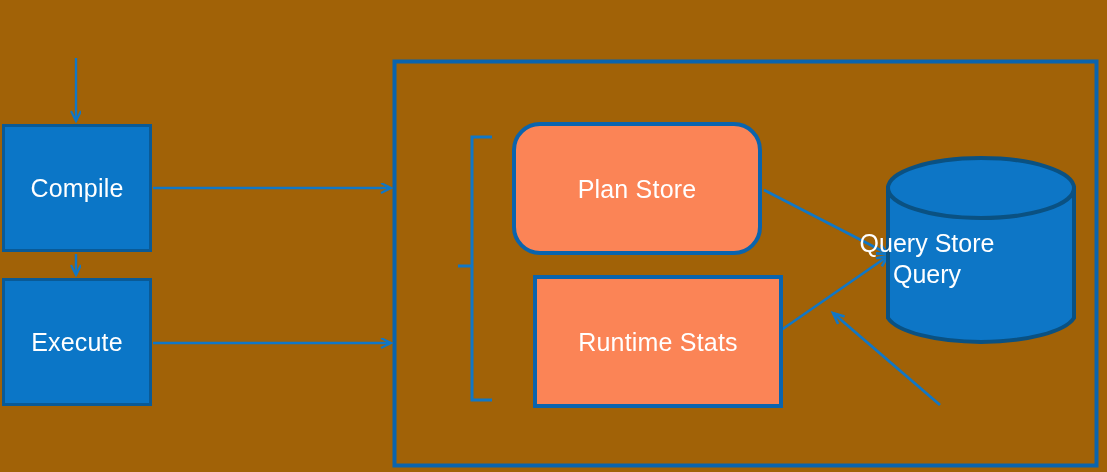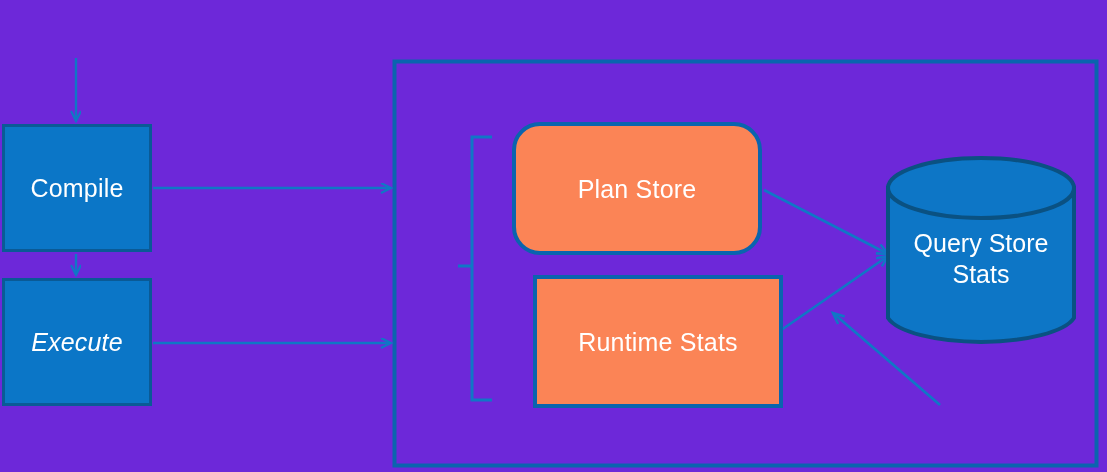--- a/index.html
+++ b/index.html
@@ -4,21 +4,21 @@
 <style>
   html, body {
     margin: 0;
     padding: 0;
     background: #000000;
   }
   #canvas {
     position: relative;
     width: 1107px;
     height: 472px;
-    background: #6d28d9;
+    background: #a16207;
     overflow: hidden;
     font-family: "Liberation Sans", sans-serif;
   }
   #svg-layer {
     position: absolute;
     left: 0;
     top: 0;
     width: 1107px;
     height: 472px;
   }
@@ -90,30 +90,30 @@
     <g>
       <path d="M 888 188 L 888 318 A 95 30 0 0 0 1074 318 L 1074 188 Z" fill="#0d76c6" stroke="#0a5182" stroke-width="4"></path>
       <ellipse cx="981" cy="188" rx="93" ry="30" fill="#0d76c6" stroke="#0a5182" stroke-width="4"></ellipse>
     </g>
   </svg>
 
   <div class="node-box blue-box" style="left:2px; top:124px; width:150px; height:128px;">
     <span>Compile</span>
   </div>
 
-  <div class="node-box blue-box" style="left:2px; top:278px; width:150px; height:128px;font-style:italic;">
+  <div class="node-box blue-box" style="left:2px; top:278px; width:150px; height:128px;">
     <span>Execute</span>
   </div>
 
   <div class="node-box orange-box" style="left:512px; top:122px; width:250px; height:133px;border-radius:28px;">
     <span>Plan Store</span>
   </div>
 
   <div class="node-box orange-box" style="left:533px; top:275px; width:250px; height:133px;">
     <span>Runtime Stats</span>
   </div>
 
-  <div class="cyl-label" style="left:886px; top:228px; width:190px;">
+  <div class="cyl-label" style="left:832px; top:228px; width:190px;">
     <div>Query Store</div>
-    <div>Stats</div>
+    <div>Query</div>
   </div>
 
 </div>
 
 </body></html>

